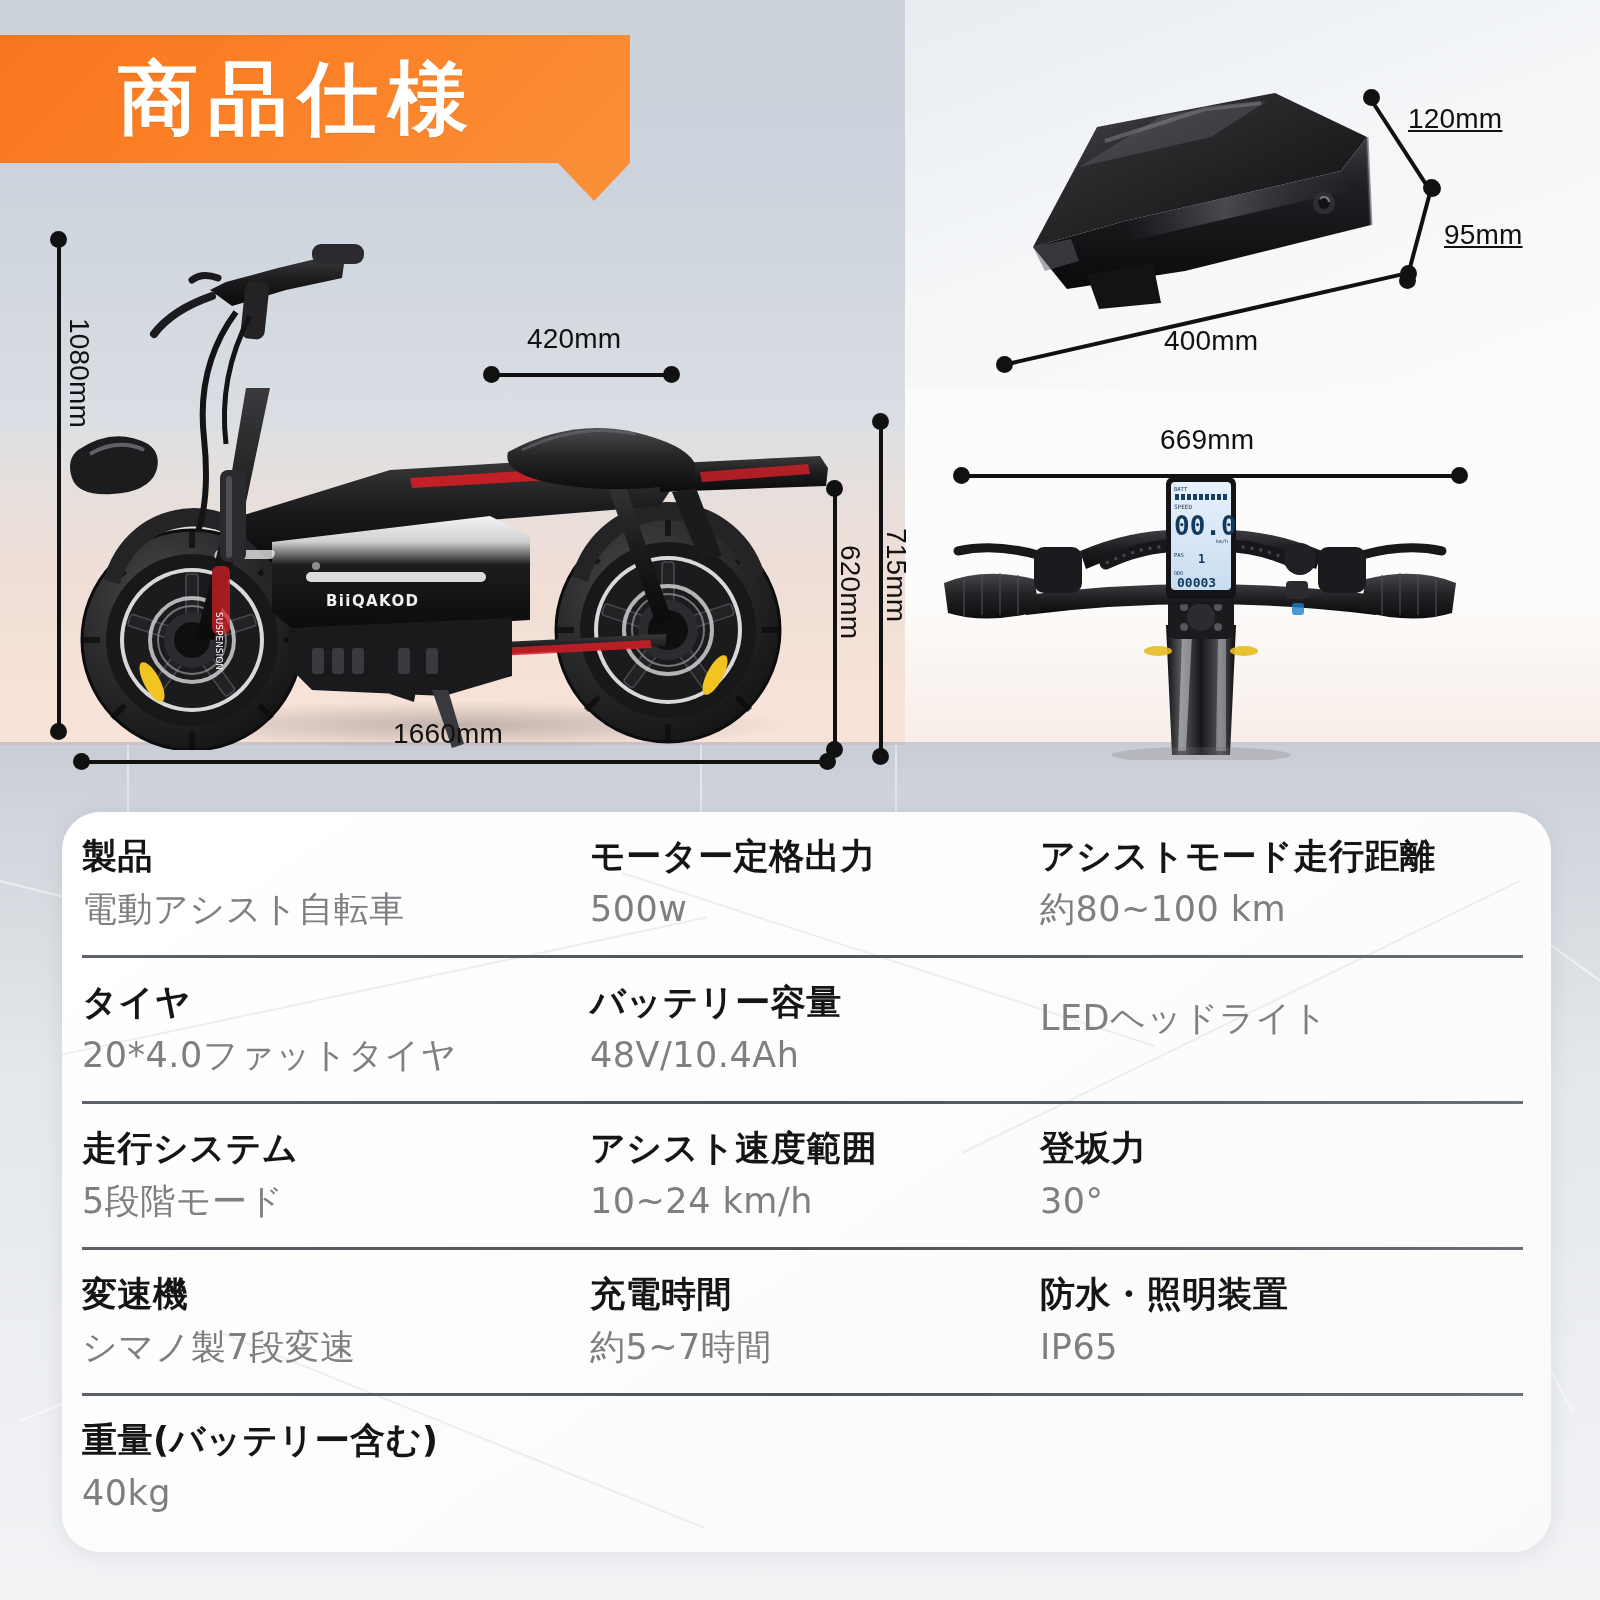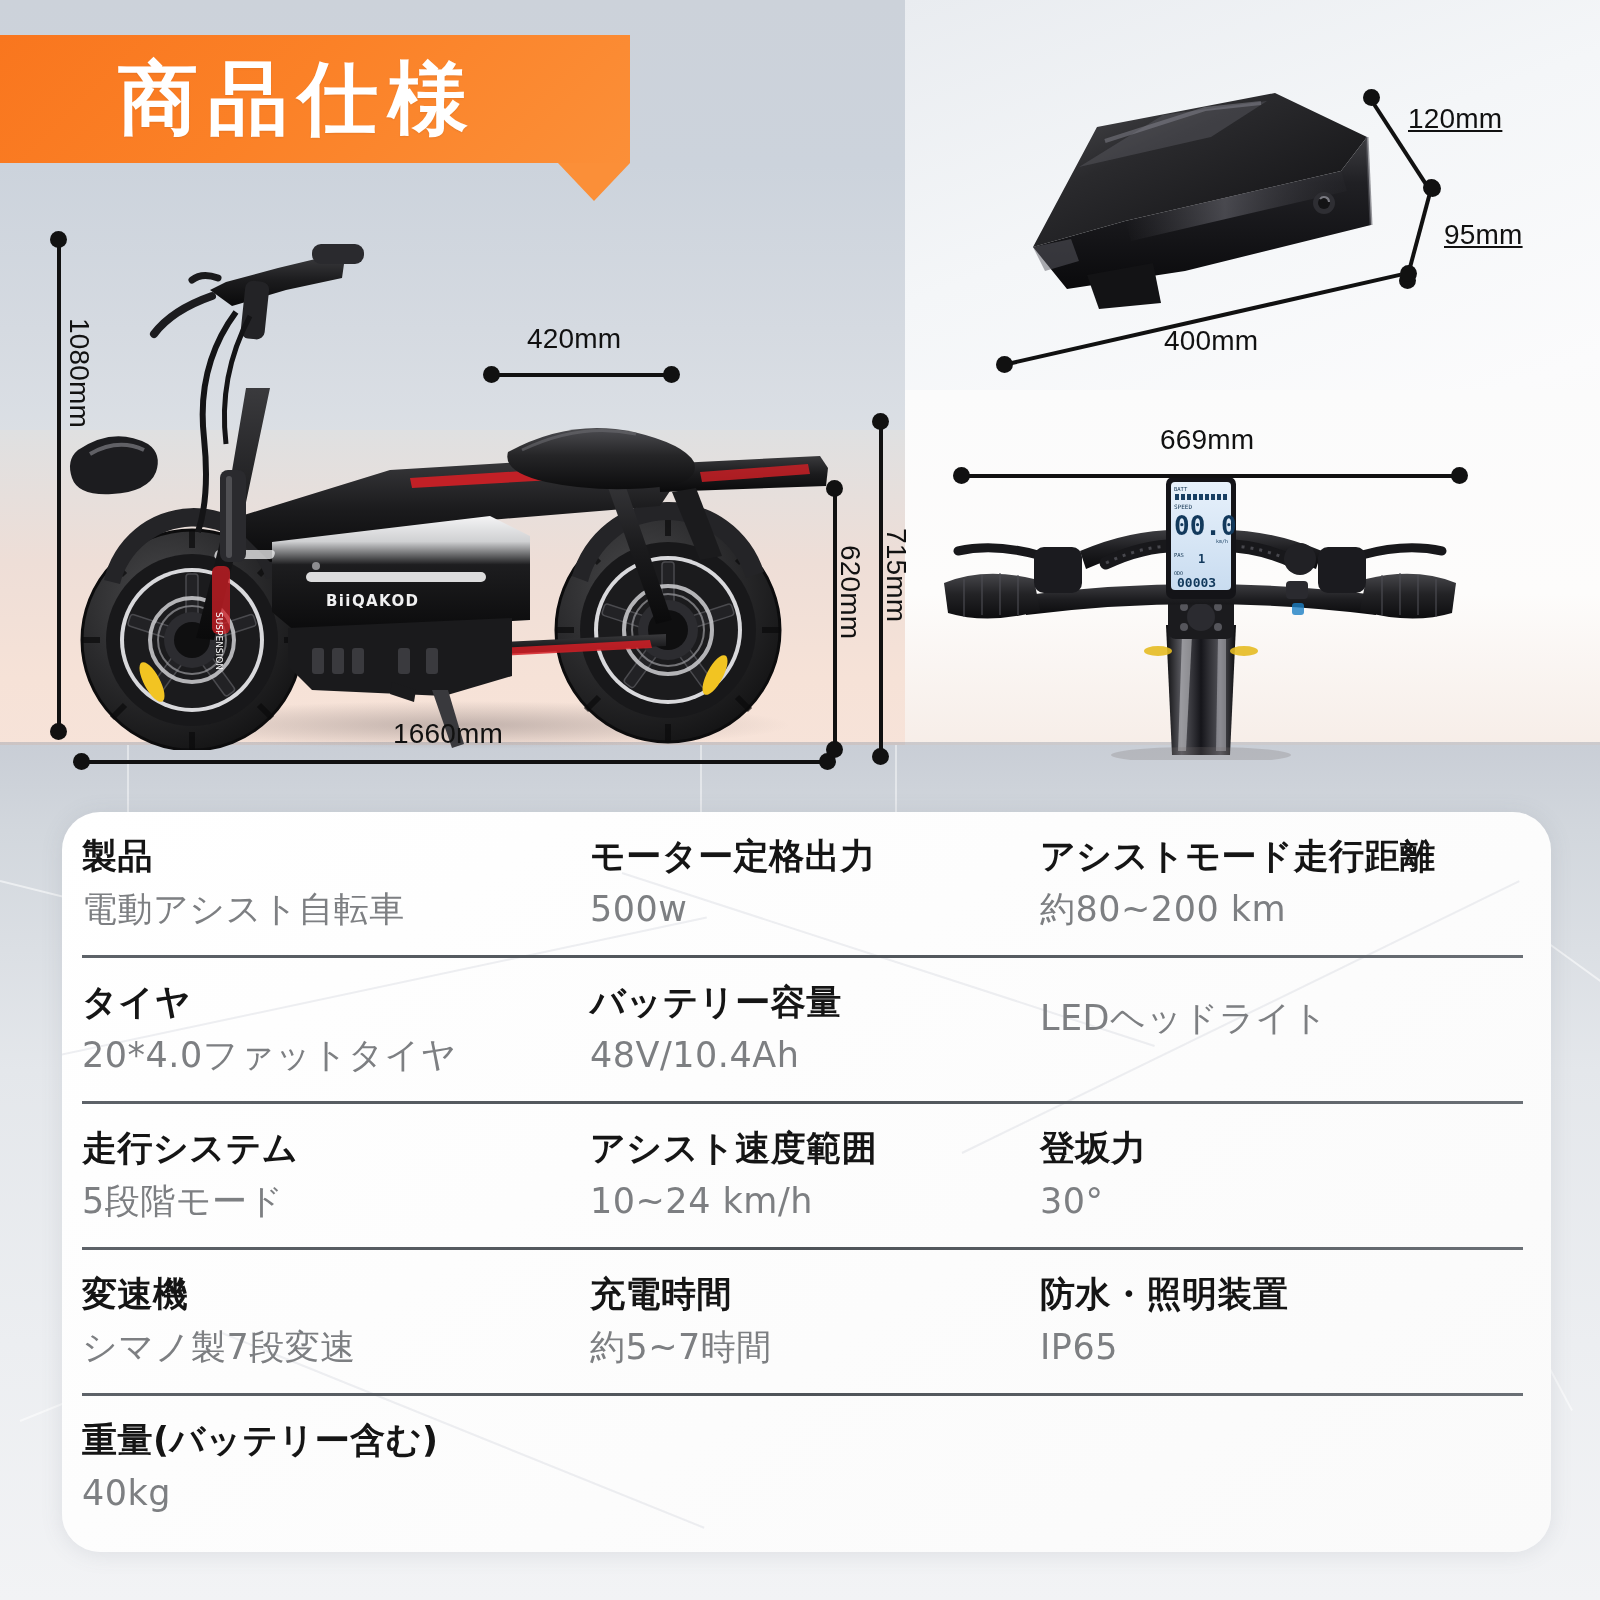--- a/index.html
+++ b/index.html
@@ -504,21 +504,21 @@
       <div class="cell c1">
         <span class="cell-label">製品</span>
         <span class="cell-value">電動アシスト自転車</span>
       </div>
       <div class="cell c2">
         <span class="cell-label">モーター定格出力</span>
         <span class="cell-value">500w</span>
       </div>
       <div class="cell c3">
         <span class="cell-label">アシストモード走行距離</span>
-        <span class="cell-value">約80~200 km</span>
+        <span class="cell-value">約80~100 km</span>
       </div>
       <div class="spec-div" style="top:143px;"></div>
     </div>
 
     <div class="spec-row">
       <div class="cell c1">
         <span class="cell-label">タイヤ</span>
         <span class="cell-value">20*4.0ファットタイヤ</span>
       </div>
       <div class="cell c2">

